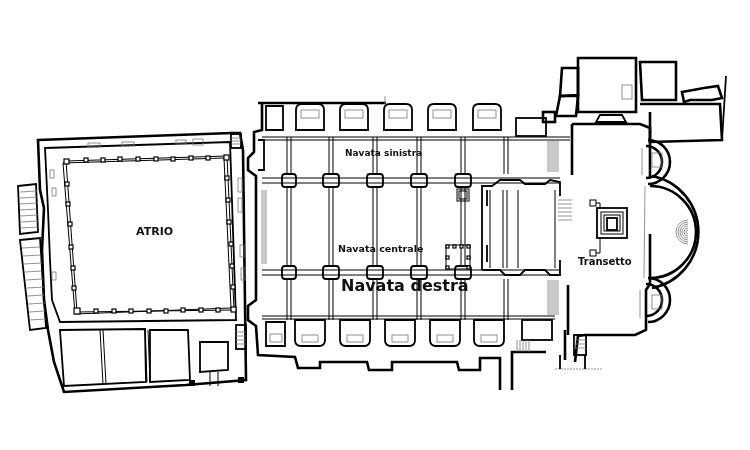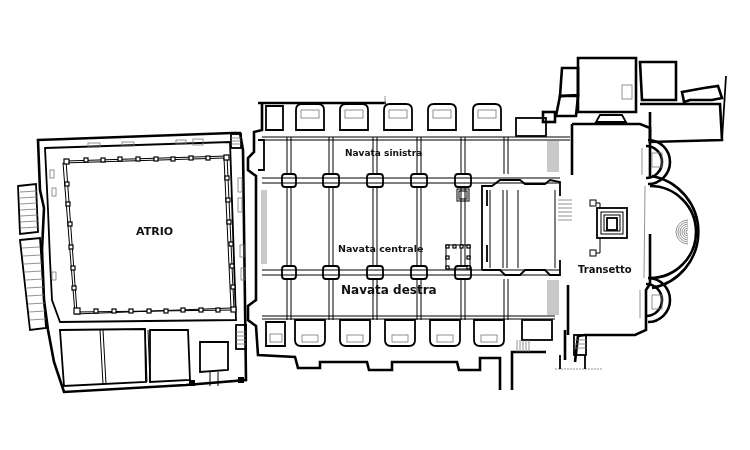--- a/index.html
+++ b/index.html
@@ -356,14 +356,14 @@
     <line class="w2" x1="726" y1="76" x2="722" y2="140"></line>
     <rect class="g" x="622" y="85" width="10" height="14"></rect>
     <path class="w2" d="M600,115 L622,115 L626,122 L596,122 Z"></path>
     <rect class="w" x="543" y="112" width="12" height="10"></rect>
   </g>
 </svg>
 
 <div class="label" style="left:136px;top:225px;font-size:11px;">ATRIO</div>
 <div class="label" style="left:345px;top:148px;font-size:9px;">Navata sinistra</div>
 <div class="label" style="left:338px;top:215px;font-size:9.5px;margin-top:28px;">Navata centrale</div>
-<div class="label" style="left:341px;top:283px;font-size:12px;">Navata destra</div>
-<div class="label" style="left:578px;top:264px;font-size:10px;">Transetto</div>
+<div class="label" style="left:341px;top:276px;font-size:16px;">Navata destra</div>
+<div class="label" style="left:578px;top:256px;font-size:10px;">Transetto</div>
 
 </body></html>

